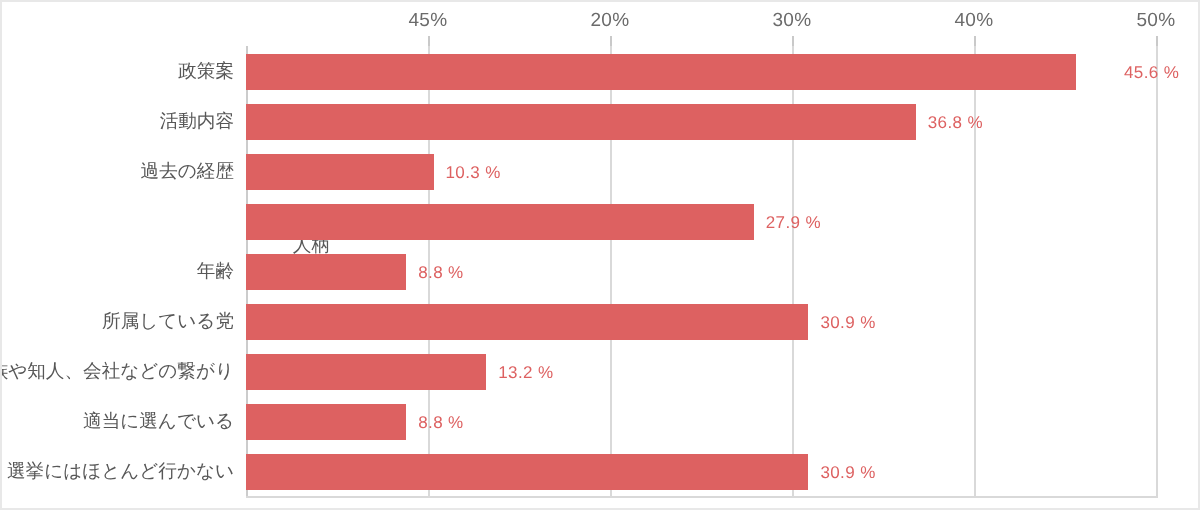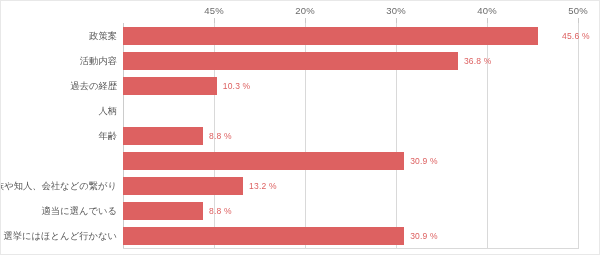--- a/index.html
+++ b/index.html
@@ -129,25 +129,28 @@
   <div id="label-col">
       <div class="label-row" style="top: 25px;">
         <span>活動内容</span>
       </div>
       <div class="label-row" style="top: 0px;">
         <span>政策案</span>
       </div>
       <div class="label-row" style="top: 50px; text-decoration: underline;">
         <span>過去の経歴</span>
       </div>
-      <div class="label-row" style="top: 75px;">
+      <div class="label-row" style="top: 87px; padding-left: 48px;">
         <span>人柄</span>
       </div>
       <div class="label-row" style="top: 100px;">
         <span>年齢</span>
+      </div>
+      <div class="label-row" style="top: 125px;">
+        <span>所属している党</span>
       </div>
       <div class="label-row" style="top: 150px;">
         <span>親族や知人、会社などの繋がり</span>
       </div>
       <div class="label-row" style="top: 200px;">
         <span>選挙にはほとんど行かない</span>
       </div>
       <div class="label-row" style="top: 175px;">
         <span>適当に選んでいる</span>
       </div>
@@ -164,20 +167,24 @@
         <div class="bar" title="政策案 45.6 %" style="width: 414.96px; background: rgb(221, 97, 97);"></div>
         <div class="val-text" style="left: 419px; color: rgb(221, 97, 97); margin-left: 20px;">45.6 %</div>
       </div>
       <div class="row" style="top: 25px;">
         <div class="bar" title="活動内容 36.8 %" style="width: 334.88px; background: rgb(221, 97, 97);"></div>
         <div class="val-text" style="left: 340.88px; color: rgb(221, 97, 97);">36.8 %</div>
       </div>
       <div class="row" style="top: 50px;">
         <div class="bar" title="過去の経歴 10.3 %" style="width: 93.73px; background: rgb(221, 97, 97);"></div>
         <div class="val-text" style="left: 99.73px; color: rgb(221, 97, 97); text-align: center;">10.3 %</div>
+      </div>
+      <div class="row" style="top: 75px;">
+        <div class="bar" title="人柄 27.9 %" style="width: 253.89px; background: rgb(221, 97, 97);"></div>
+        <div class="val-text" style="left: 259.89px; color: rgb(221, 97, 97);">27.9 %</div>
       </div>
       <div class="row" style="top: 100px;">
         <div class="bar" title="年齢 8.8 %" style="width: 80.08px; background: rgb(221, 97, 97);"></div>
         <div class="val-text" style="left: 86.08px; color: rgb(221, 97, 97);">8.8 %</div>
       </div>
       <div class="row" style="top: 125px;">
         <div class="bar" title="所属している党 30.9 %" style="width: 281.19px; background: rgb(221, 97, 97);"></div>
         <div class="val-text" style="left: 287.19px; color: rgb(221, 97, 97);">30.9 %</div>
       </div>
       <div class="row" style="top: 150px;">

